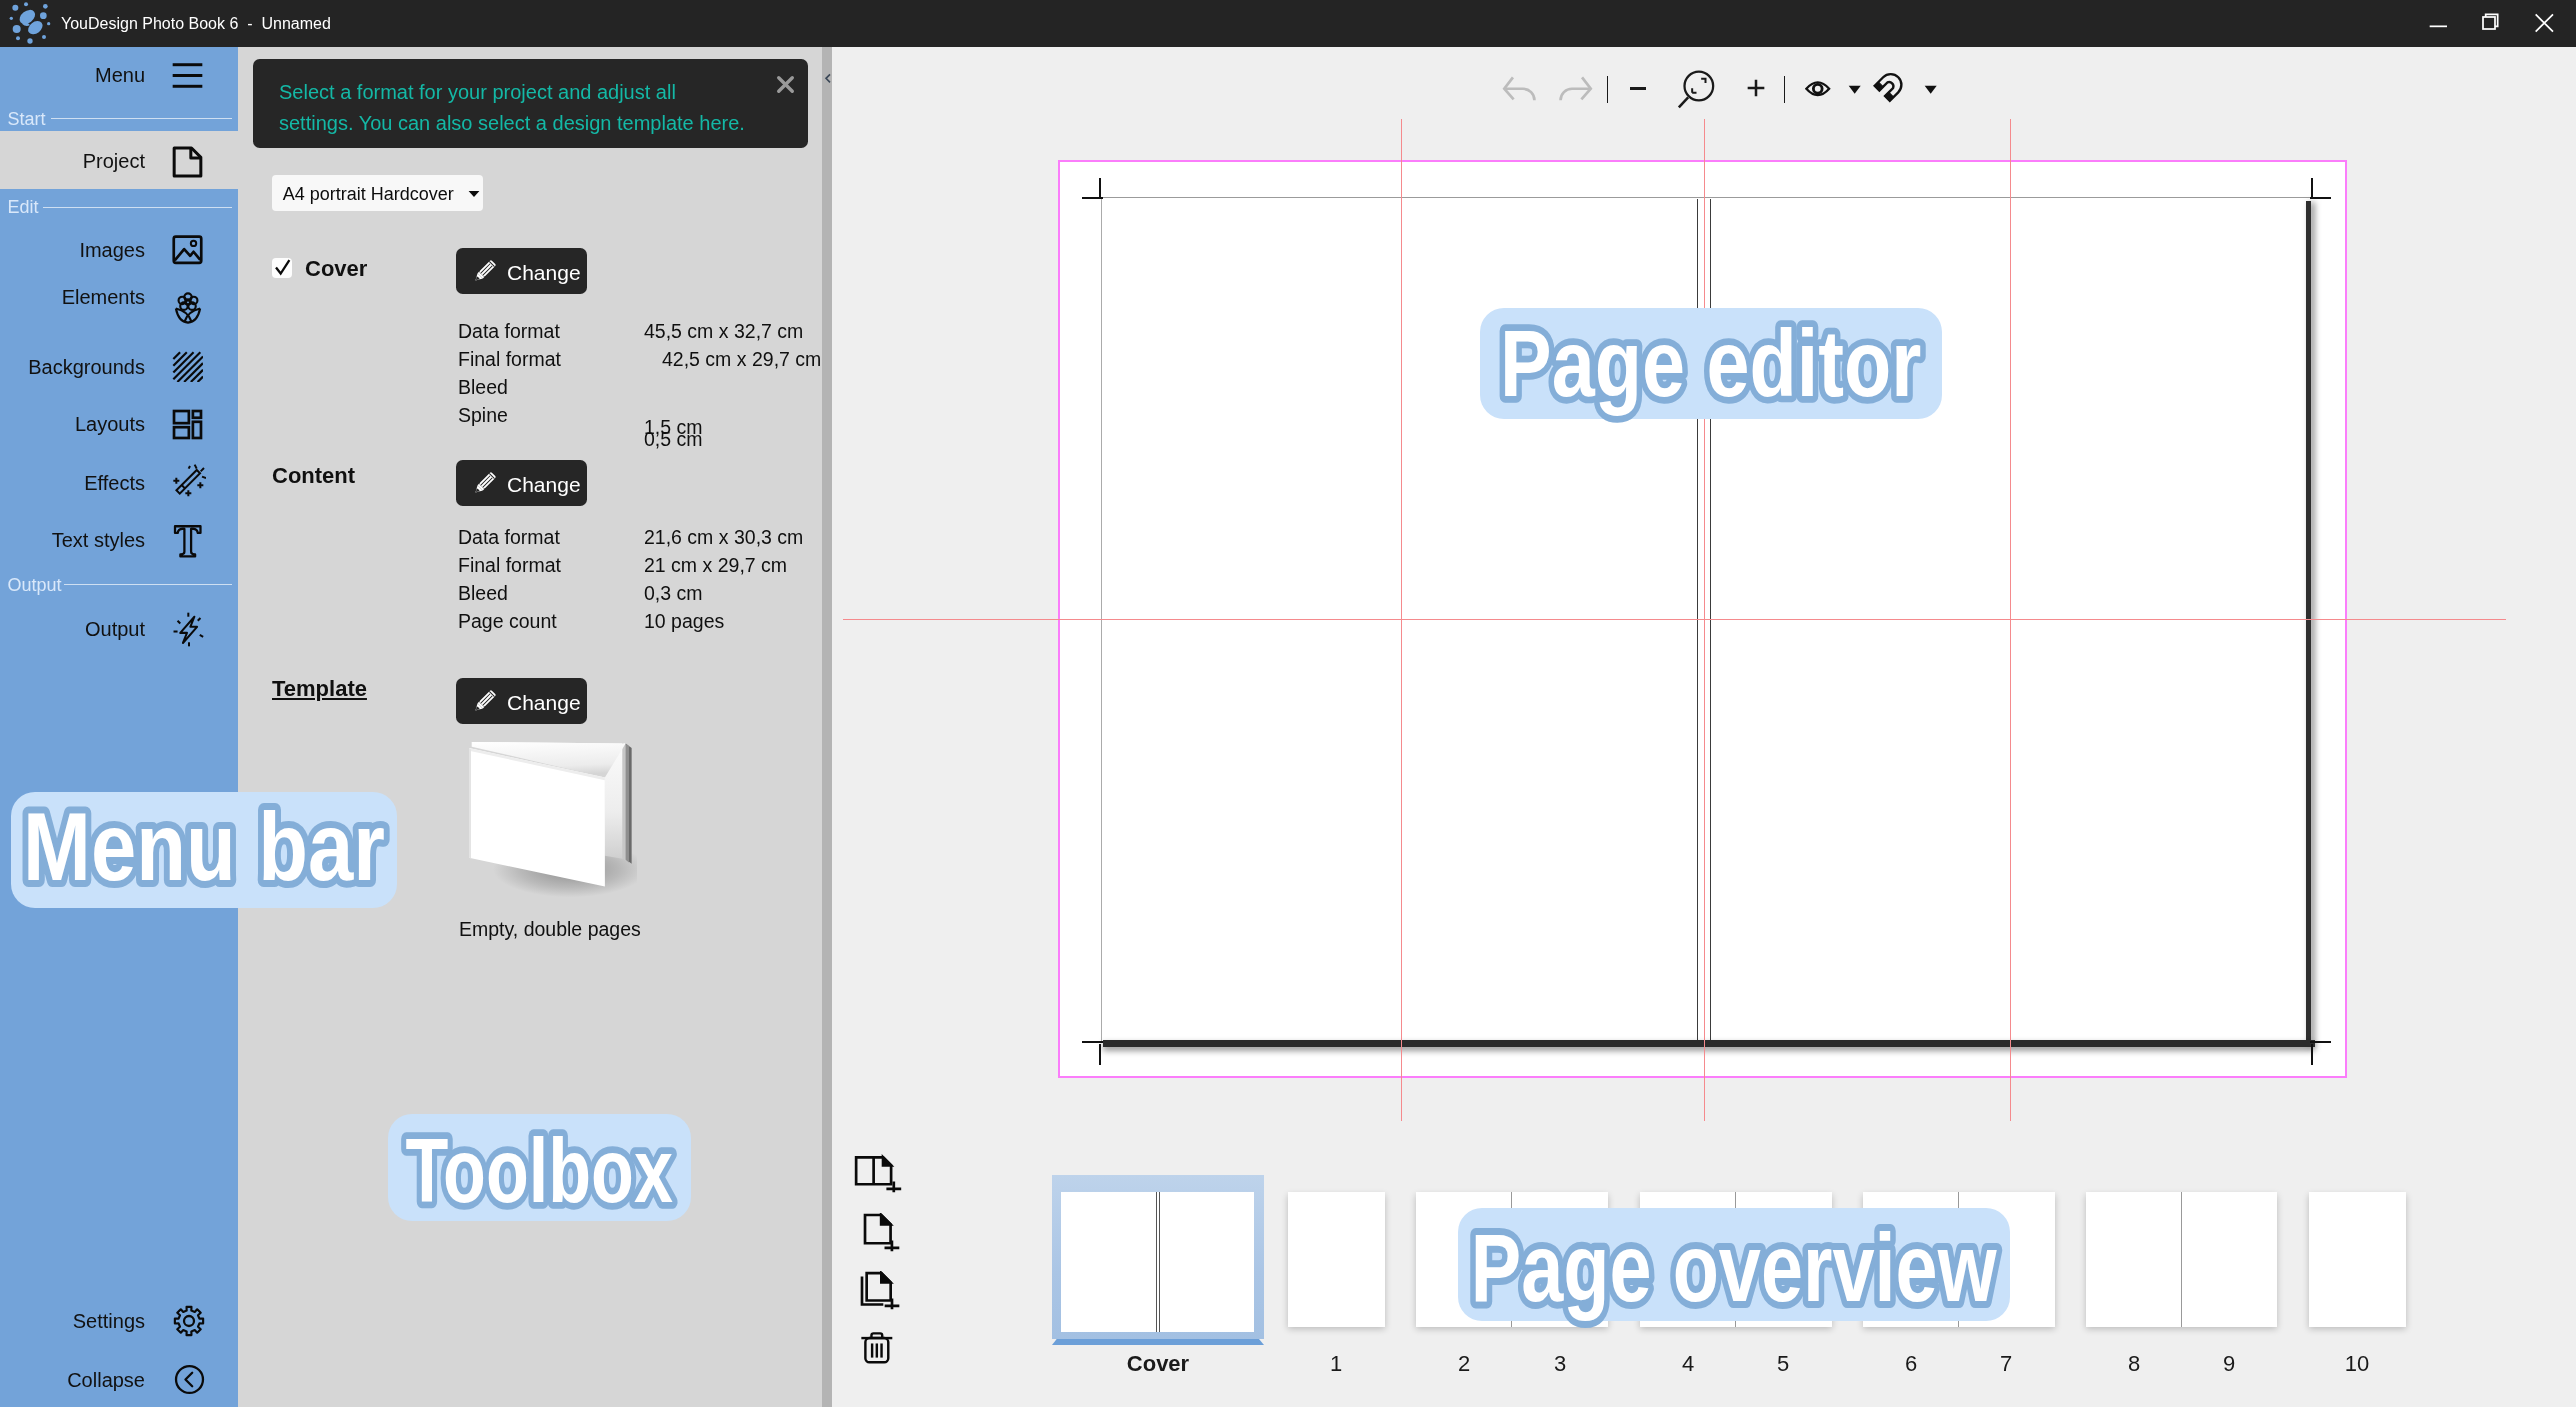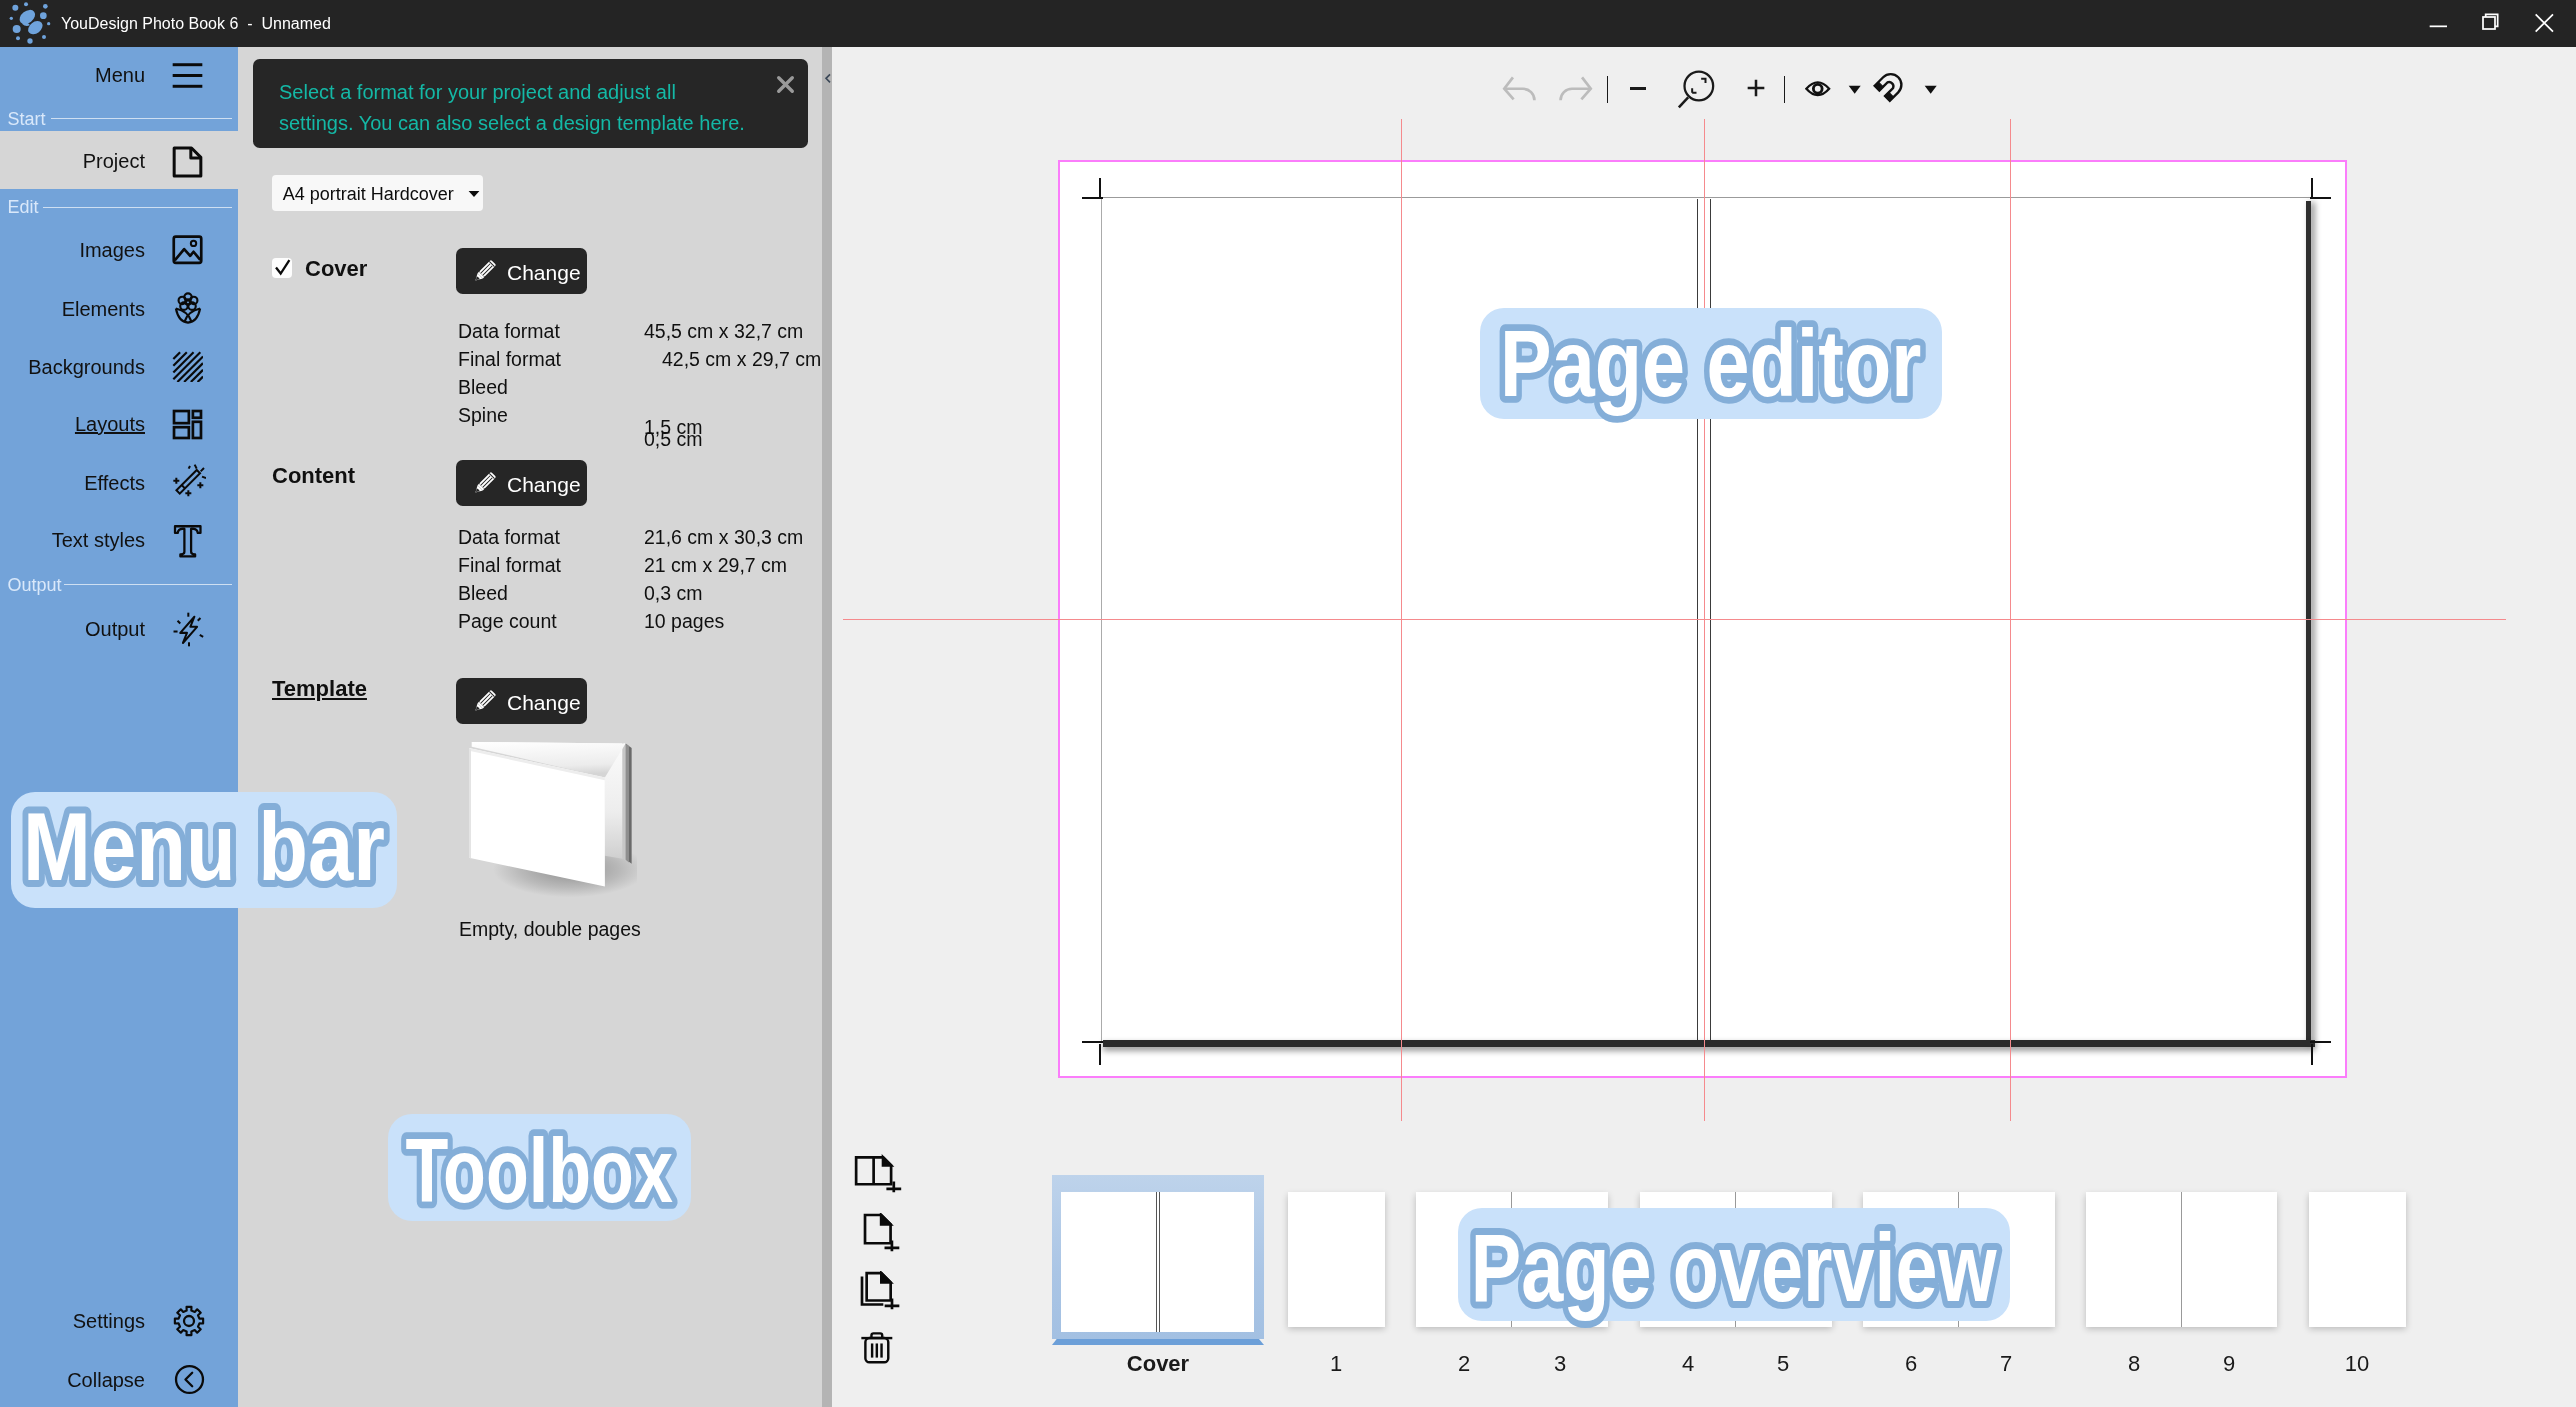--- a/index.html
+++ b/index.html
@@ -53,21 +53,21 @@
     <path d="M28 4 V18 H42" fill="none" stroke="#0a0a0a" stroke-width="4.5" stroke-linejoin="round"></path>
   </svg>
 <div class="sec" style="left:7.4px;top:197px;">Edit</div>
 <div class="secline" style="left:43px;top:207px;width:189px;"></div>
 <div class="srow-label" style="right:2431px;top:239px;">Images</div>
 <svg class="abs" style="left:172px;top:235px;" width="31" height="29.5" viewBox="0 0 46 44">
     <rect x="2.5" y="2.5" width="41" height="39" rx="3" fill="none" stroke="#0a0a0a" stroke-width="4"></rect>
     <circle cx="32" cy="12.5" r="4" fill="none" stroke="#0a0a0a" stroke-width="3"></circle>
     <path d="M4 38 L18 21 L27 31 L32 25 L42 37" fill="none" stroke="#0a0a0a" stroke-width="4" stroke-linejoin="round"></path>
   </svg>
-<div class="srow-label" style="right:2431px;top:298px;">Elements</div>
+<div class="srow-label" style="right:2431px;top:286px;">Elements</div>
 <svg class="abs" style="left:171px;top:291px;" width="34" height="35" viewBox="0 0 50 52">
     <g fill="none" stroke="#0a0a0a" stroke-width="3.2">
       <circle cx="25" cy="9" r="5.5"></circle>
       <circle cx="16.5" cy="14" r="5.5"></circle>
       <circle cx="33.5" cy="14" r="5.5"></circle>
       <circle cx="19" cy="22.5" r="5.5"></circle>
       <circle cx="31" cy="22.5" r="5.5"></circle>
       <circle cx="25" cy="16.5" r="4"></circle>
       <path d="M7 26 Q11 46 25 47 Q39 46 43 26"></path>
       <path d="M7 26 Q25 30 30 45"></path>
@@ -80,21 +80,21 @@
       <line x1="2" y1="12" x2="12" y2="2"></line>
       <line x1="2" y1="22" x2="22" y2="2"></line>
       <line x1="2" y1="32" x2="32" y2="2"></line>
       <line x1="2" y1="42" x2="42" y2="2"></line>
       <line x1="8" y1="46" x2="46" y2="8"></line>
       <line x1="18" y1="46" x2="46" y2="18"></line>
       <line x1="28" y1="46" x2="46" y2="28"></line>
       <line x1="38" y1="46" x2="46" y2="38"></line>
     </g>
   </svg>
-<div class="srow-label" style="right:2431px;top:413px;text-decoration:underline;">Layouts</div>
+<div class="srow-label" style="right:2431px;top:413px;">Layouts</div>
 <svg class="abs" style="left:172px;top:409px;" width="31" height="31" viewBox="0 0 46 46">
     <g fill="none" stroke="#0a0a0a" stroke-width="4">
       <rect x="3" y="3" width="22" height="18"></rect>
       <rect x="3" y="27" width="22" height="16"></rect>
       <rect x="31" y="3" width="12" height="10"></rect>
       <rect x="31" y="19" width="12" height="24"></rect>
     </g>
   </svg>
 <div class="srow-label" style="right:2431px;top:472px;">Effects</div>
 <svg class="abs" style="left:170px;top:464px;" width="36" height="36" viewBox="0 0 54 54">

